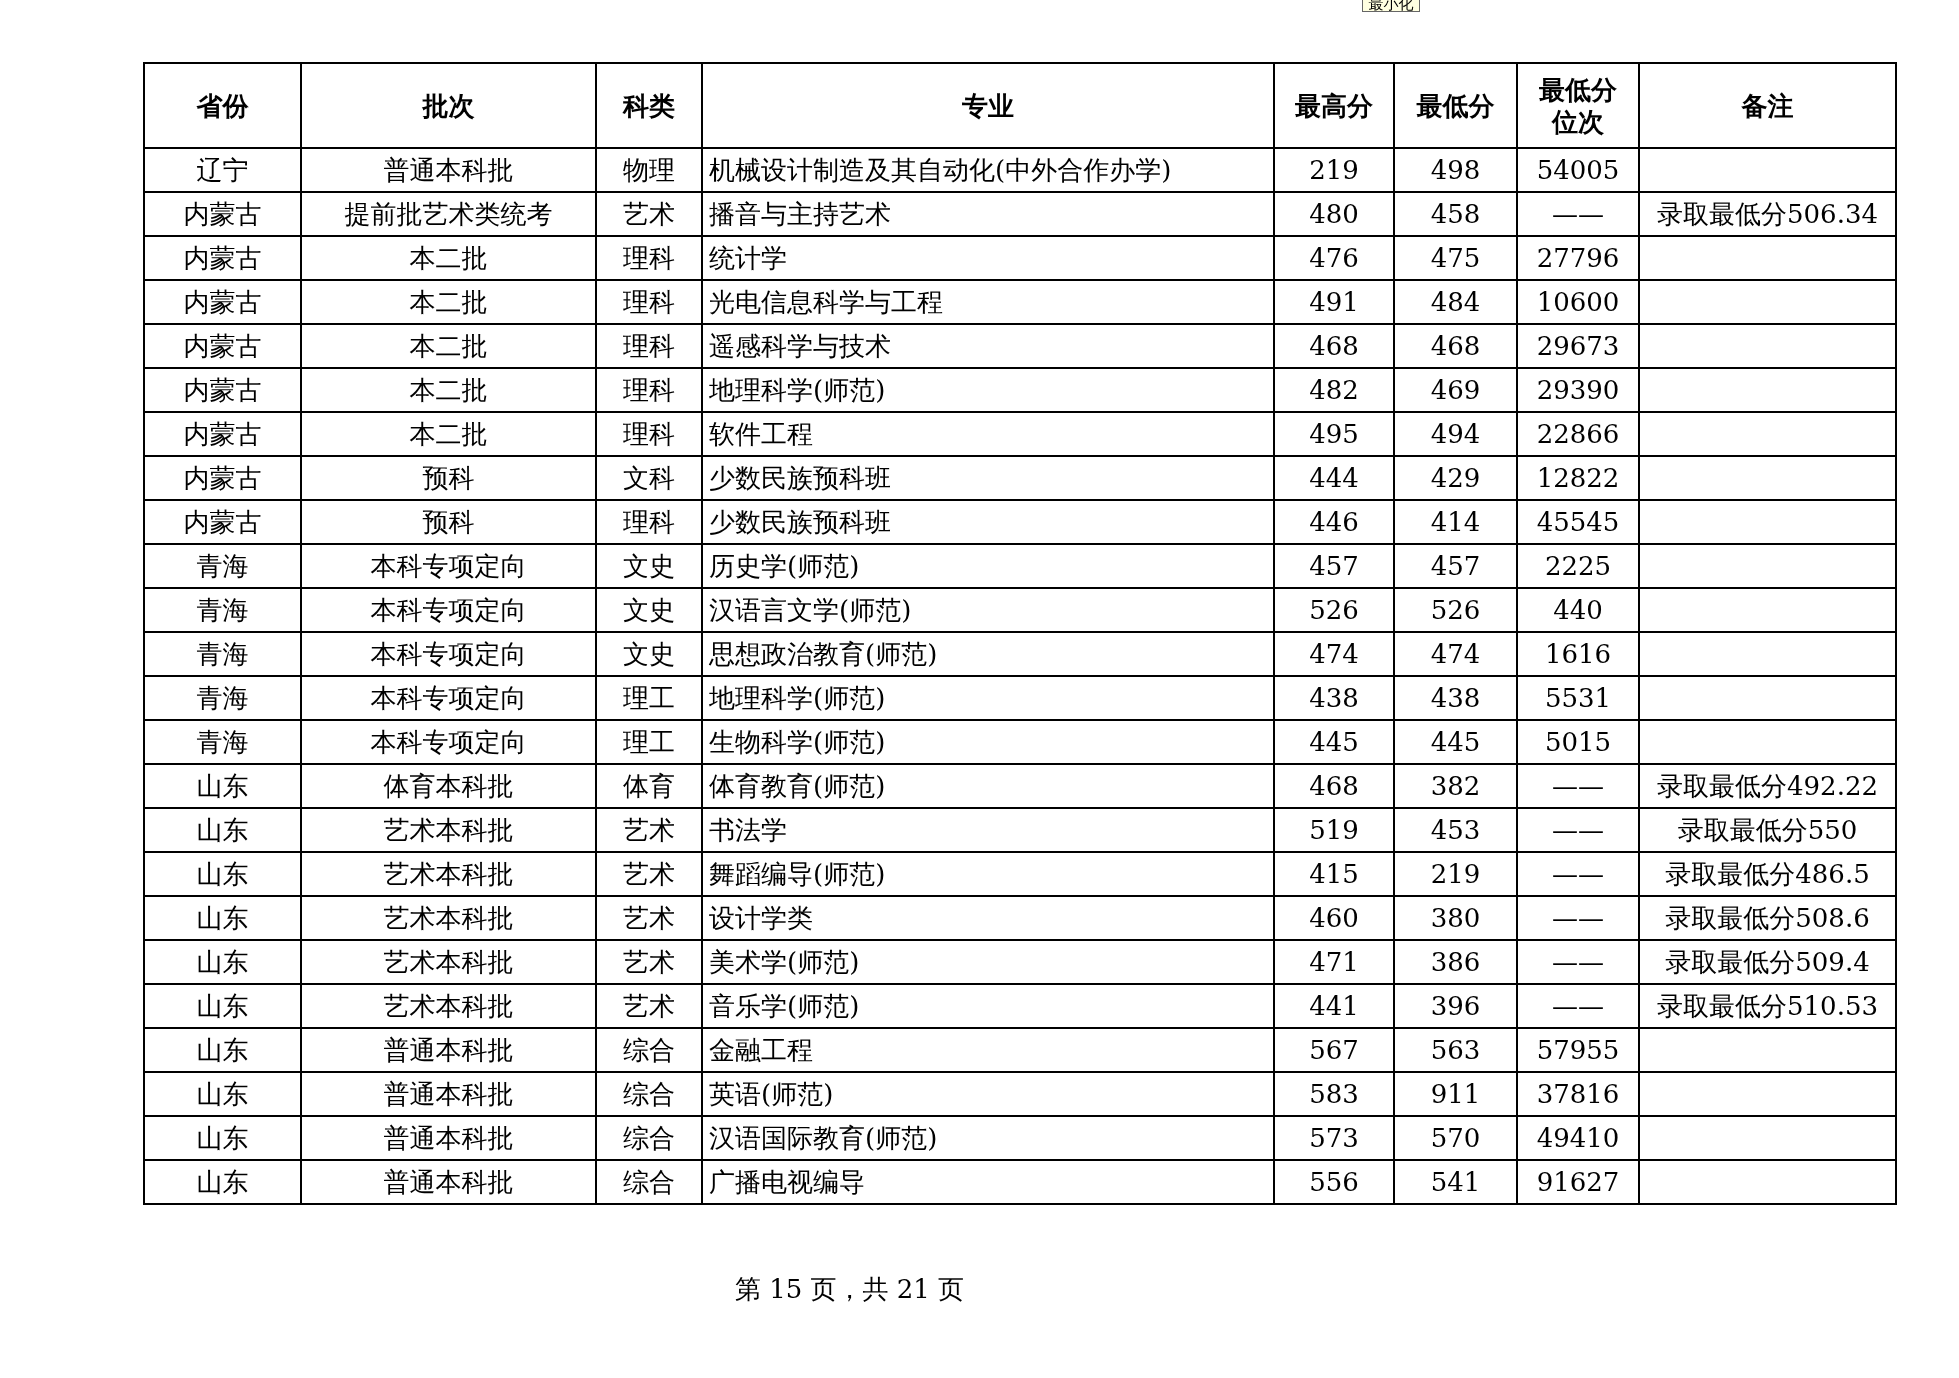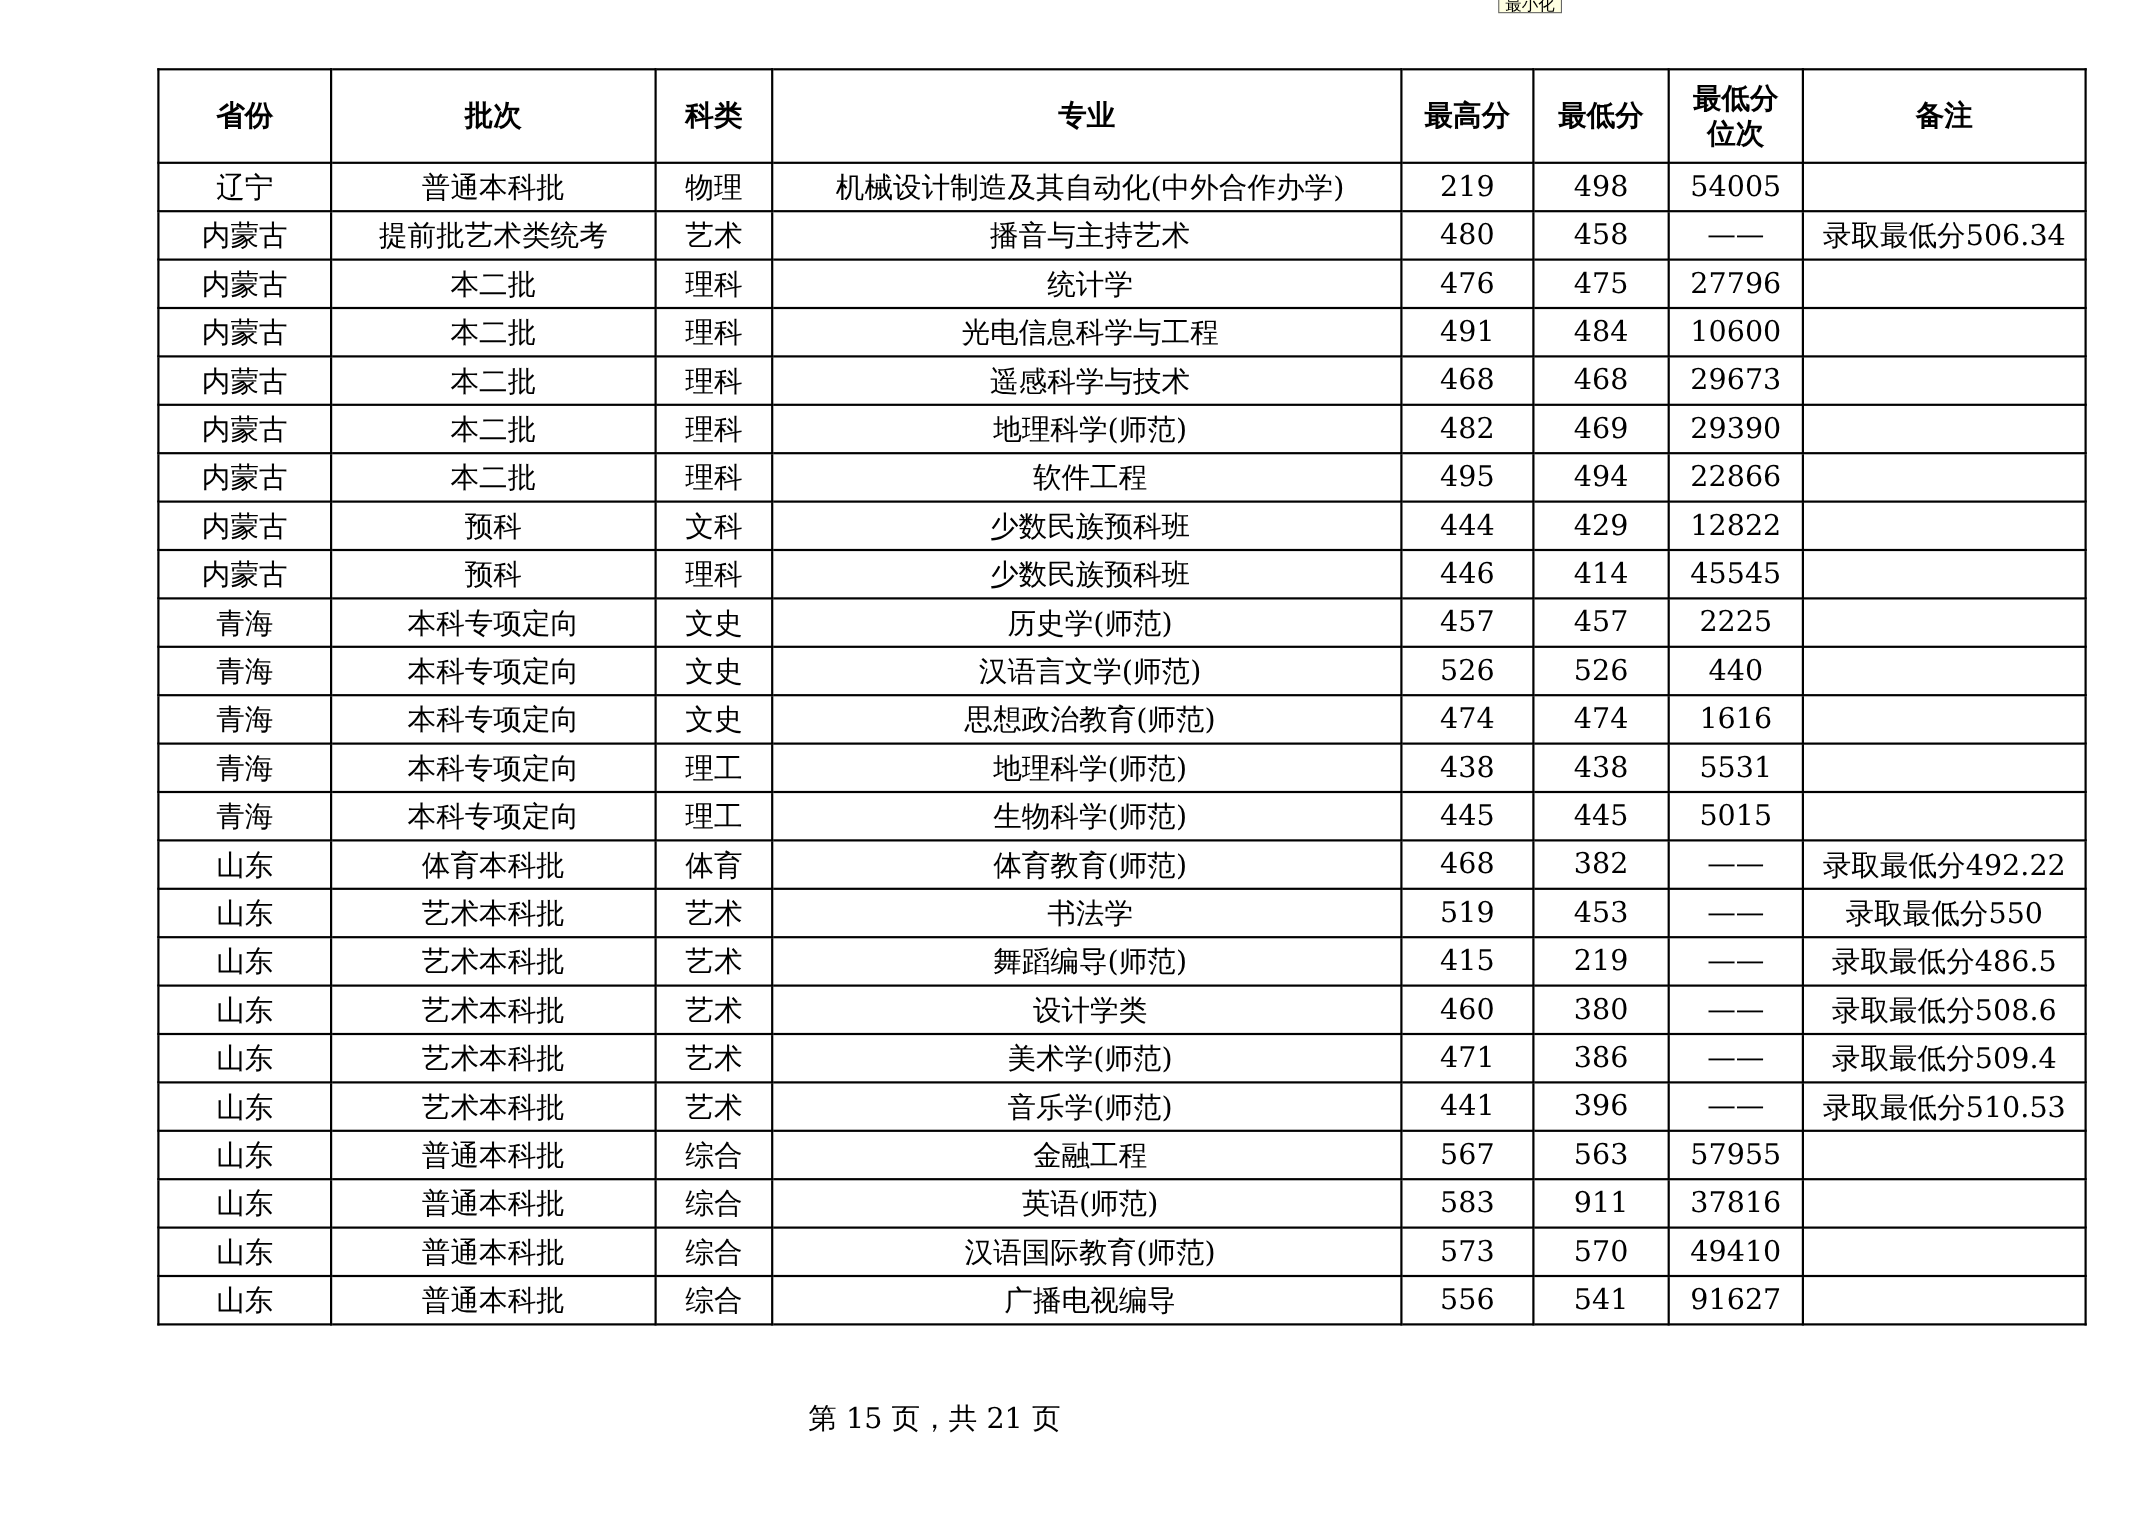--- a/index.html
+++ b/index.html
@@ -8,21 +8,21 @@
   .min-btn { position:absolute; left:1362px; top:-6px; width:58px; height:18px;
              background:#ffffe1; border:1px solid #666; box-sizing:border-box;
              font-size:15px; line-height:18px; text-align:center; overflow:hidden;
              font-family: "DejaVu Sans", sans-serif; }
   table.grid { position:absolute; left:105px; top:62px; border-collapse:collapse;
                table-layout:fixed; width:1752px;margin-left:38px; }
   table.grid td, table.grid th { border:2.5px solid #000; padding:0; overflow:hidden; white-space:nowrap; }
   table.grid th { height:83px; font-size:26px; font-weight:bold; text-align:center;
                   font-family: "DejaVu Sans", sans-serif; line-height:32px; }
   table.grid td { height:42px; font-size:26px; text-align:center; }
-  table.grid td.major { text-align:center; padding-left:6px; }
+  table.grid td.major { text-align:left; padding-left:6px; }
   .footer { position:absolute; left:0; width:1699px; top:1272px; text-align:center;
             font-size:26px; padding-right:0; }
   .footer span { position:relative; left:0px; }
 </style>
 </head>
 <body>
 
 <div class="min-btn">最小化</div>
 
 <table class="grid">

